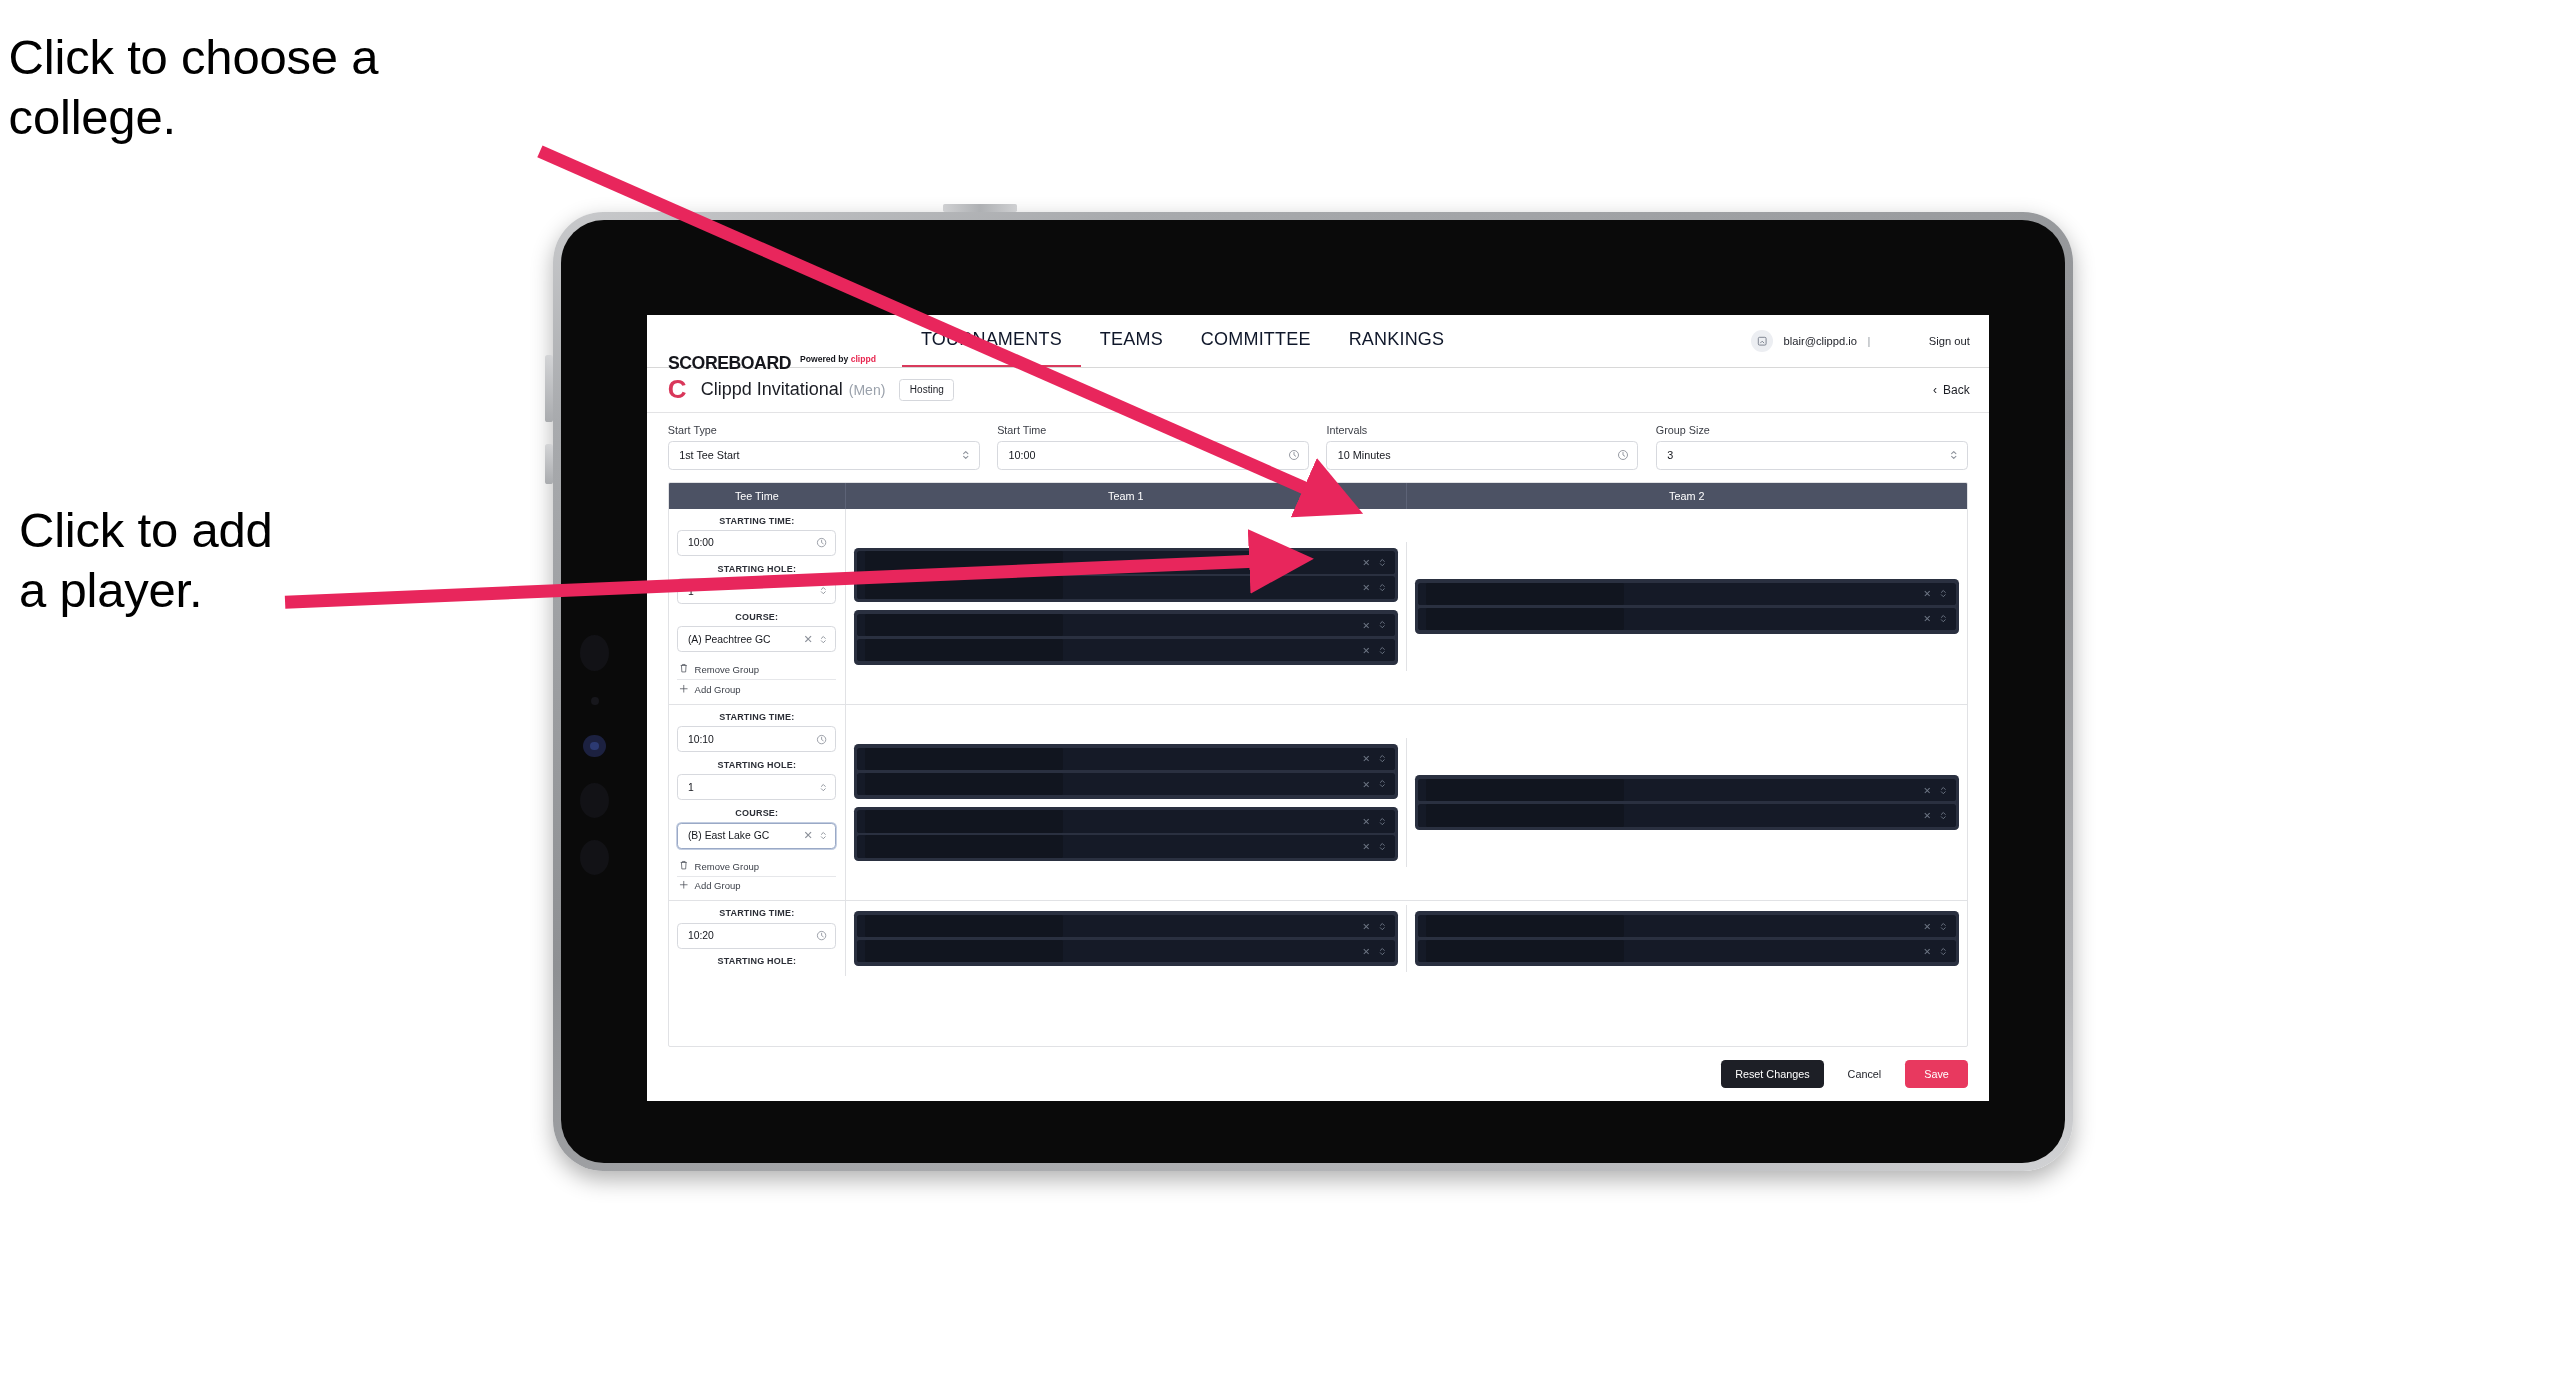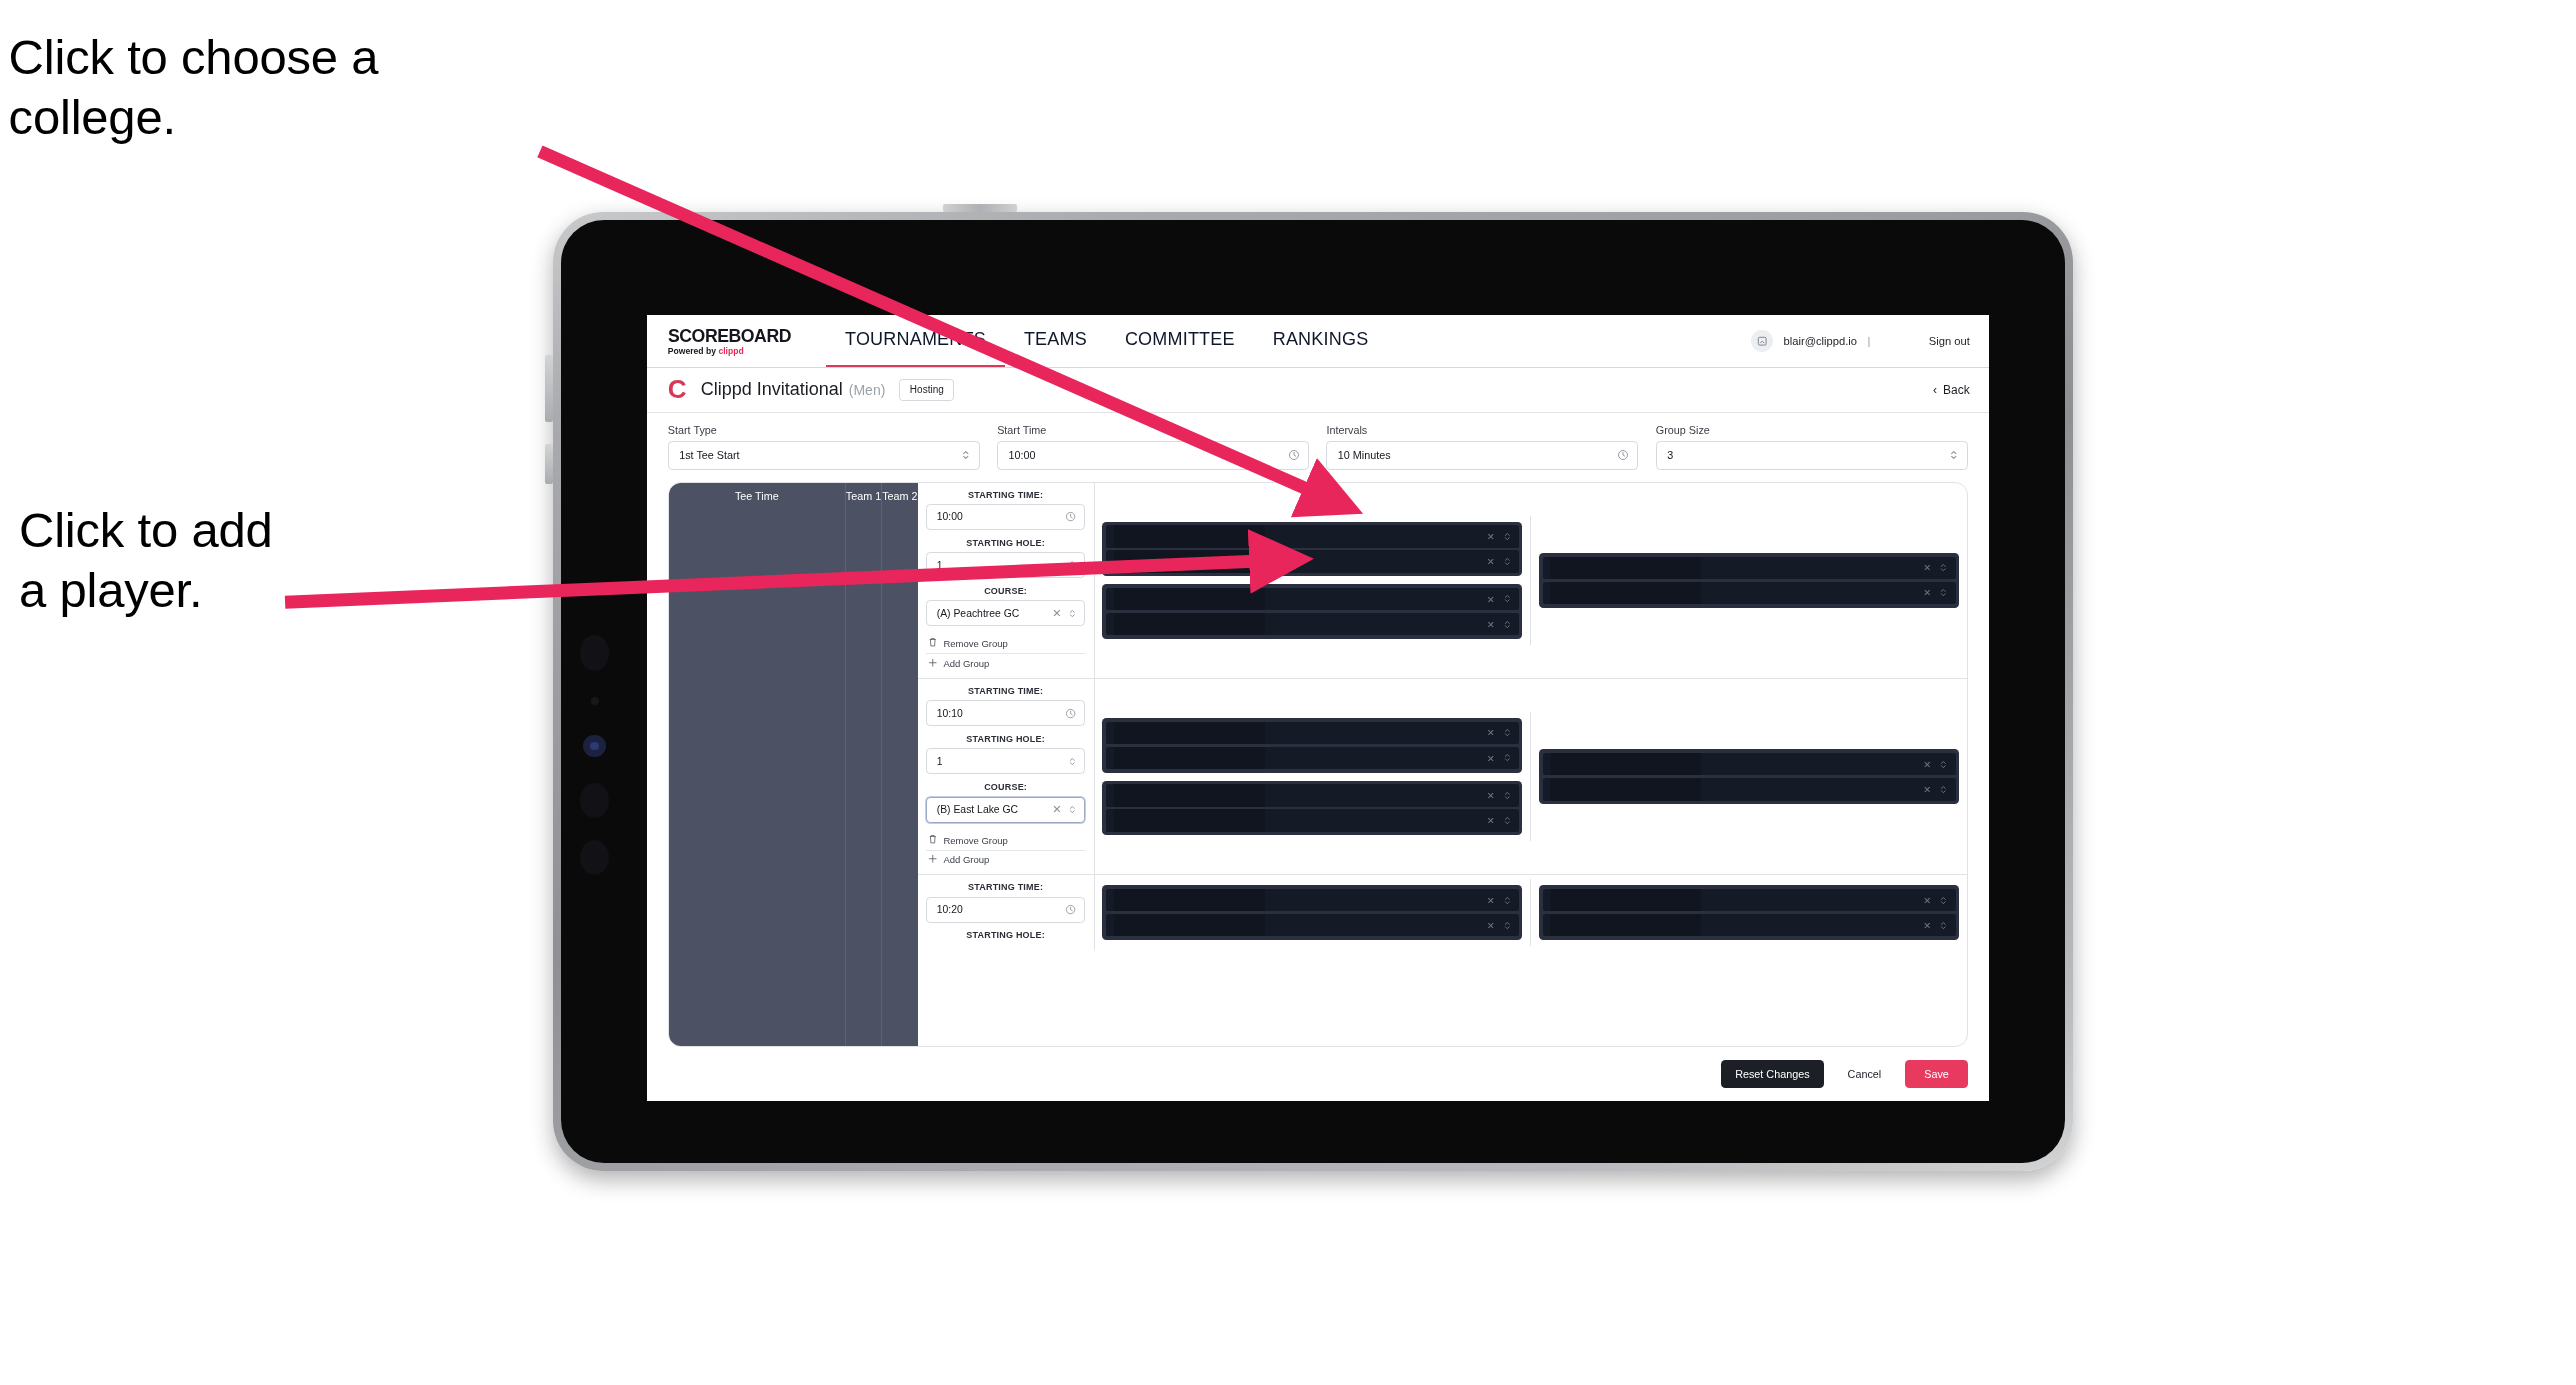--- a/index.html
+++ b/index.html
@@ -100,23 +100,24 @@
     height: 53px;
     background: #ffffff;
     border-bottom: 0.9px solid #d8d8d8;
     display: flex;
     align-items: stretch;
     padding-left: 21px;
     flex: none;
   }
   #brand {
     display: flex;
-    flex-direction: column;
+    flex-direction: row;
     justify-content: center;
     padding-right: 26px;
+    margin-top: 38px;
   }
   #brand-title {
     font-family: "Liberation Sans", sans-serif;
     font-weight: 700;
     font-size: 19px;
     letter-spacing: -0.5px;
     color: #15161c;
     line-height: 1;
     transform: scaleX(0.93);
     transform-origin: left center;
@@ -228,25 +229,25 @@
     font-size: 10.8px;
     color: #15171d;
   }
   .ctrl-field .val { flex: 1; }
   .ico { color: #8b9099; flex: none; display: flex; align-items: center; }
 
   
   #table-wrap {
     margin: 0 21px;
     border: 0.9px solid #e1e2e5;
-    border-radius: 13px;
+    border-radius: 2px;
     flex: 1 1 auto;
     min-height: 0;
     display: flex;
-    flex-direction: row;
+    flex-direction: column;
     overflow: hidden;
     background: #fff;
   }
   #thead {
     display: flex;
     background: #4c5264;
     flex: none;
   }
   .th {
     color: #ffffff;

